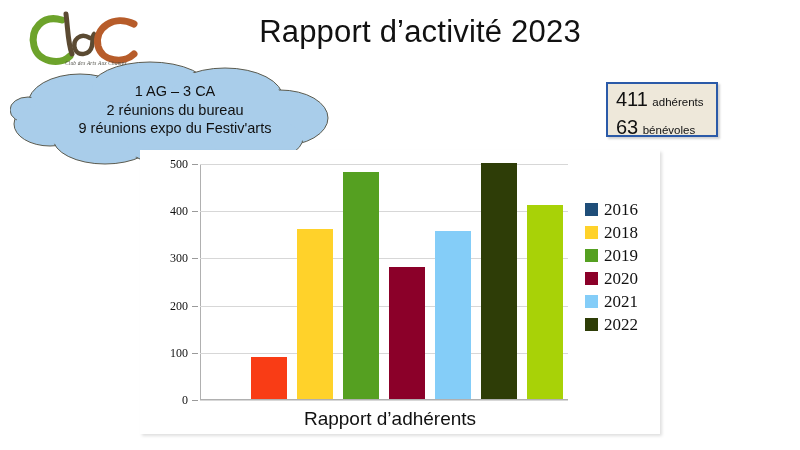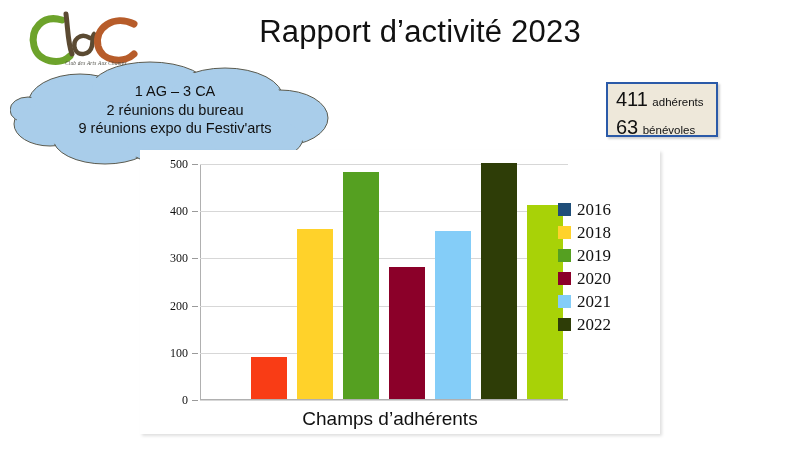--- a/index.html
+++ b/index.html
@@ -67,21 +67,21 @@
   .bars{position:absolute;left:0;bottom:1px;width:100%;height:100%;
         display:flex;align-items:flex-end;}
   .slot{flex:1;display:flex;justify-content:center;align-items:flex-end;height:100%;}
   .bar{width:80%;}
   .xcaption{
     position:absolute;left:40px;top:258px;width:420px;text-align:center;
     font-size:19px;color:#111;
   }
 
   
-  .legend{position:absolute;left:558px;top:198px;width:80px;}
+  .legend{position:absolute;left:585px;top:198px;width:80px;}
   .legend-row{display:flex;align-items:center;height:23px;}
   .swatch{width:13px;height:13px;margin-right:6px;flex:0 0 auto;}
   .legend-label{font-family:"Liberation Serif",serif;font-size:17px;color:#111;}
 </style>
 </head>
 <body>
 
 <div class="slide">
 
   <div class="logo">
@@ -181,21 +181,21 @@
             <div class="bar" style="height: 71.4%; background: rgb(132, 205, 248);"></div>
           </div>
           <div class="slot">
             <div class="bar" style="height: 100%; background: rgb(46, 61, 7);"></div>
           </div>
           <div class="slot">
             <div class="bar" style="height: 82.2%; background: rgb(168, 210, 7);"></div>
           </div>
         </div>
     </div>
-    <div class="xcaption">Champs d’adhérents</div>
+    <div class="xcaption">Rapport d’adhérents</div>
   </div>
 
   <div class="legend" id="legend">
       <div class="legend-row">
         <span class="swatch" style="background: rgb(31, 78, 121);"></span>
         <span class="legend-label">2016</span>
       </div>
       <div class="legend-row">
         <span class="swatch" style="background: rgb(255, 210, 42);"></span>
         <span class="legend-label">2018</span>

